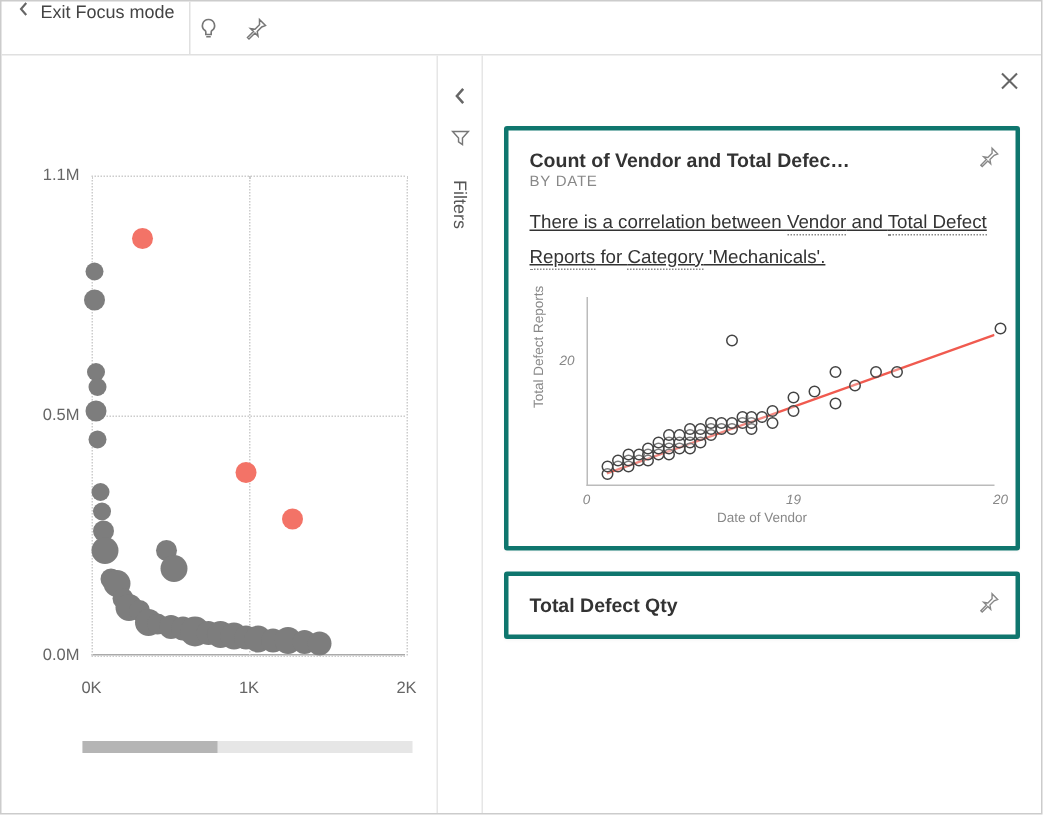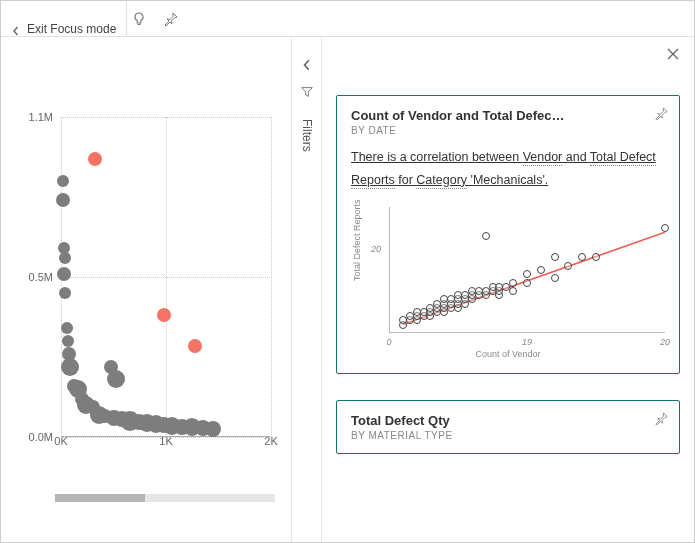--- a/index.html
+++ b/index.html
@@ -1,46 +1,46 @@
 <!DOCTYPE html>
 <html><head>
 <meta charset="utf-8">
 <style>
   * { box-sizing: border-box; margin: 0; padding: 0; }
   body { font-family: "Segoe UI", Arial, sans-serif; width: 695px; height: 543px; overflow: hidden; background: #fff; border: 1px solid #ccc; position: relative; }
   .topbar { height: 36px; display: flex; align-items: center; border-bottom: 1px solid #e0e0e0; }
-  .exit { display: flex; align-items: flex-end; font-size: 12px; color: #444; padding: 0 10px; height: 100%; border-right: 1px solid #e0e0e0; cursor: pointer; }
+  .exit { display: flex; align-items: flex-start; font-size: 12px; color: #444; padding: 0 10px; height: 100%; border-right: 1px solid #e0e0e0; cursor: pointer; }
   .exit svg { margin-right: 6px; }
   .title { font-size: 13px; color: #333; padding-left: 10px; flex: 1; }
   .title .by { color: #888; font-size: 12px; }
   .top-actions { display: flex; gap: 8px; padding-right: 10px; }
   .icon-btn { width: 24px; height: 24px; display: flex; align-items: center; justify-content: center; cursor: pointer; color: #666; }
   .content { display: flex; height: calc(100% - 36px); }
   .left { width: 320px; position: relative; display: flex; }
   .chart-area { flex: 1; position: relative; padding: 30px 10px 10px 10px; }
   .filters-tab { width: 30px; border-left: 1px solid #e6e6e6; display: flex; flex-direction: column; align-items: center; padding-top: 20px; gap: 10px; }
   .filters-tab .chev { cursor: pointer; }
   .filters-label { writing-mode: vertical-rl; font-size: 12px; color: #555; margin-top: 6px; }
   .right { flex: 1; border-left: 1px solid #e6e6e6; position: relative; display: flex; flex-direction: column; }
   .close-row { text-align: right; padding: 10px 14px 4px 0; }
   .close-x { cursor: pointer; color: #666; }
   .cards { flex: 1; overflow: hidden; padding: 0 14px; }
-  .card { border: 1px solid #0f766e; border-radius: 2px; margin-top: 26px; padding: 12px 14px; position: relative; box-shadow: 0 1px 2px rgba(0,0,0,0.03); }
+  .card { border: 3px solid #0f766e; border-radius: 2px; margin-top: 14px; padding: 12px 14px; position: relative; box-shadow: 0 1px 2px rgba(0,0,0,0.03); }
   .card .pin { position: absolute; top: 10px; right: 10px; color: #888; cursor: pointer; }
   .card h3 { font-size: 13px; font-weight: 600; color: #333; }
   .card .sub { font-size: 10px; letter-spacing: 0.5px; color: #888; margin-top: 2px; }
   .card p { font-size: 12.5px; color: #333; margin-top: 10px; line-height: 1.8; text-decoration: underline; }
   .ul { border-bottom: 1px dotted #888; padding-bottom: 1px; }
   
   .plot { position: absolute; left: 60px; top: 80px; width: 210px; height: 350px; border-right: 1px dotted transparent; }
   .plot .grid-v { position:absolute; top:0; bottom:30px; width:0; border-left:1px dotted #ccc; }
   .plot .grid-h { position:absolute; left:0; right:0; height:0; border-top:1px dotted #ccc; }
   .plot .axis-x { position:absolute; left:0; right:0; bottom:30px; height:0; border-top:1px solid #aaa; }
   .ylab { position:absolute; font-size:11px; color:#666; text-align:right; width:40px; left:-48px; transform:translateY(-50%); }
-  .xlab { position:absolute; font-size:11px; color:#666; bottom:20px; transform:translateX(-50%); }
+  .xlab { position:absolute; font-size:11px; color:#666; bottom:2px; transform:translateX(-50%); }
   .dot { position:absolute; border-radius:50%; transform:translate(-50%,-50%); }
   .dg { background:#7d7d7d; }
   .dr { background:#f37367; }
   .hscroll { position:absolute; left:54px; bottom:40px; width:220px; height:8px; background:#e6e6e6; }
   .hscroll .thumb { height:100%; width:90px; background:#b5b5b5; }
   
   .mini { position: relative; height: 160px; margin-top: 10px; }
   .mini .yl { position:absolute; left:0; top:50%; transform: rotate(-90deg) translate(0,-50%); transform-origin: left top; font-size:9px; color:#888; left:6px; }
   .mini .plot2 { position:absolute; left:38px; right:0; top:6px; bottom:28px;font-style:italic; }
   .mini .ax-y { position:absolute; left:0; top:0; bottom:0; border-left:1px solid #bbb; }
@@ -227,28 +227,27 @@
               <div class="pt" style="left: 138px; top: 75.6px;"></div>
               <div class="pt" style="left: 138px; top: 67.2px;"></div>
               <div class="pt" style="left: 151.8px; top: 63px;"></div>
               <div class="pt" style="left: 165.6px; top: 71.4px;"></div>
               <div class="pt" style="left: 165.6px; top: 50.4px;"></div>
               <div class="pt" style="left: 179.4px; top: 58.8px;"></div>
               <div class="pt" style="left: 193.2px; top: 50.4px;"></div>
               <div class="pt" style="left: 207px; top: 50.4px;"></div>
               <div class="pt" style="left: 276px; top: 21px;"></div>
             </div>
-          <div class="xl">Count of Vendor</div>
+          <div class="xl">Date of Vendor</div>
         </div>
       </div>
 
       <div class="card">
         <span class="pin">
           <svg width="15" height="15" viewBox="0 0 16 16">
               <path d="M10 2l4 4-2.5 1-3 3 .5 3-2-2L3 15l-1-1 4-4-2-2 3 .5 3-3z" fill="none" stroke="#888" stroke-width="1"></path>
             </svg>
         </span>
         <h3>Total Defect Qty</h3>
-        <div class="sub">BY MATERIAL TYPE</div>
       </div>
     </div>
   </div>
 </div>
 
 </body></html>

